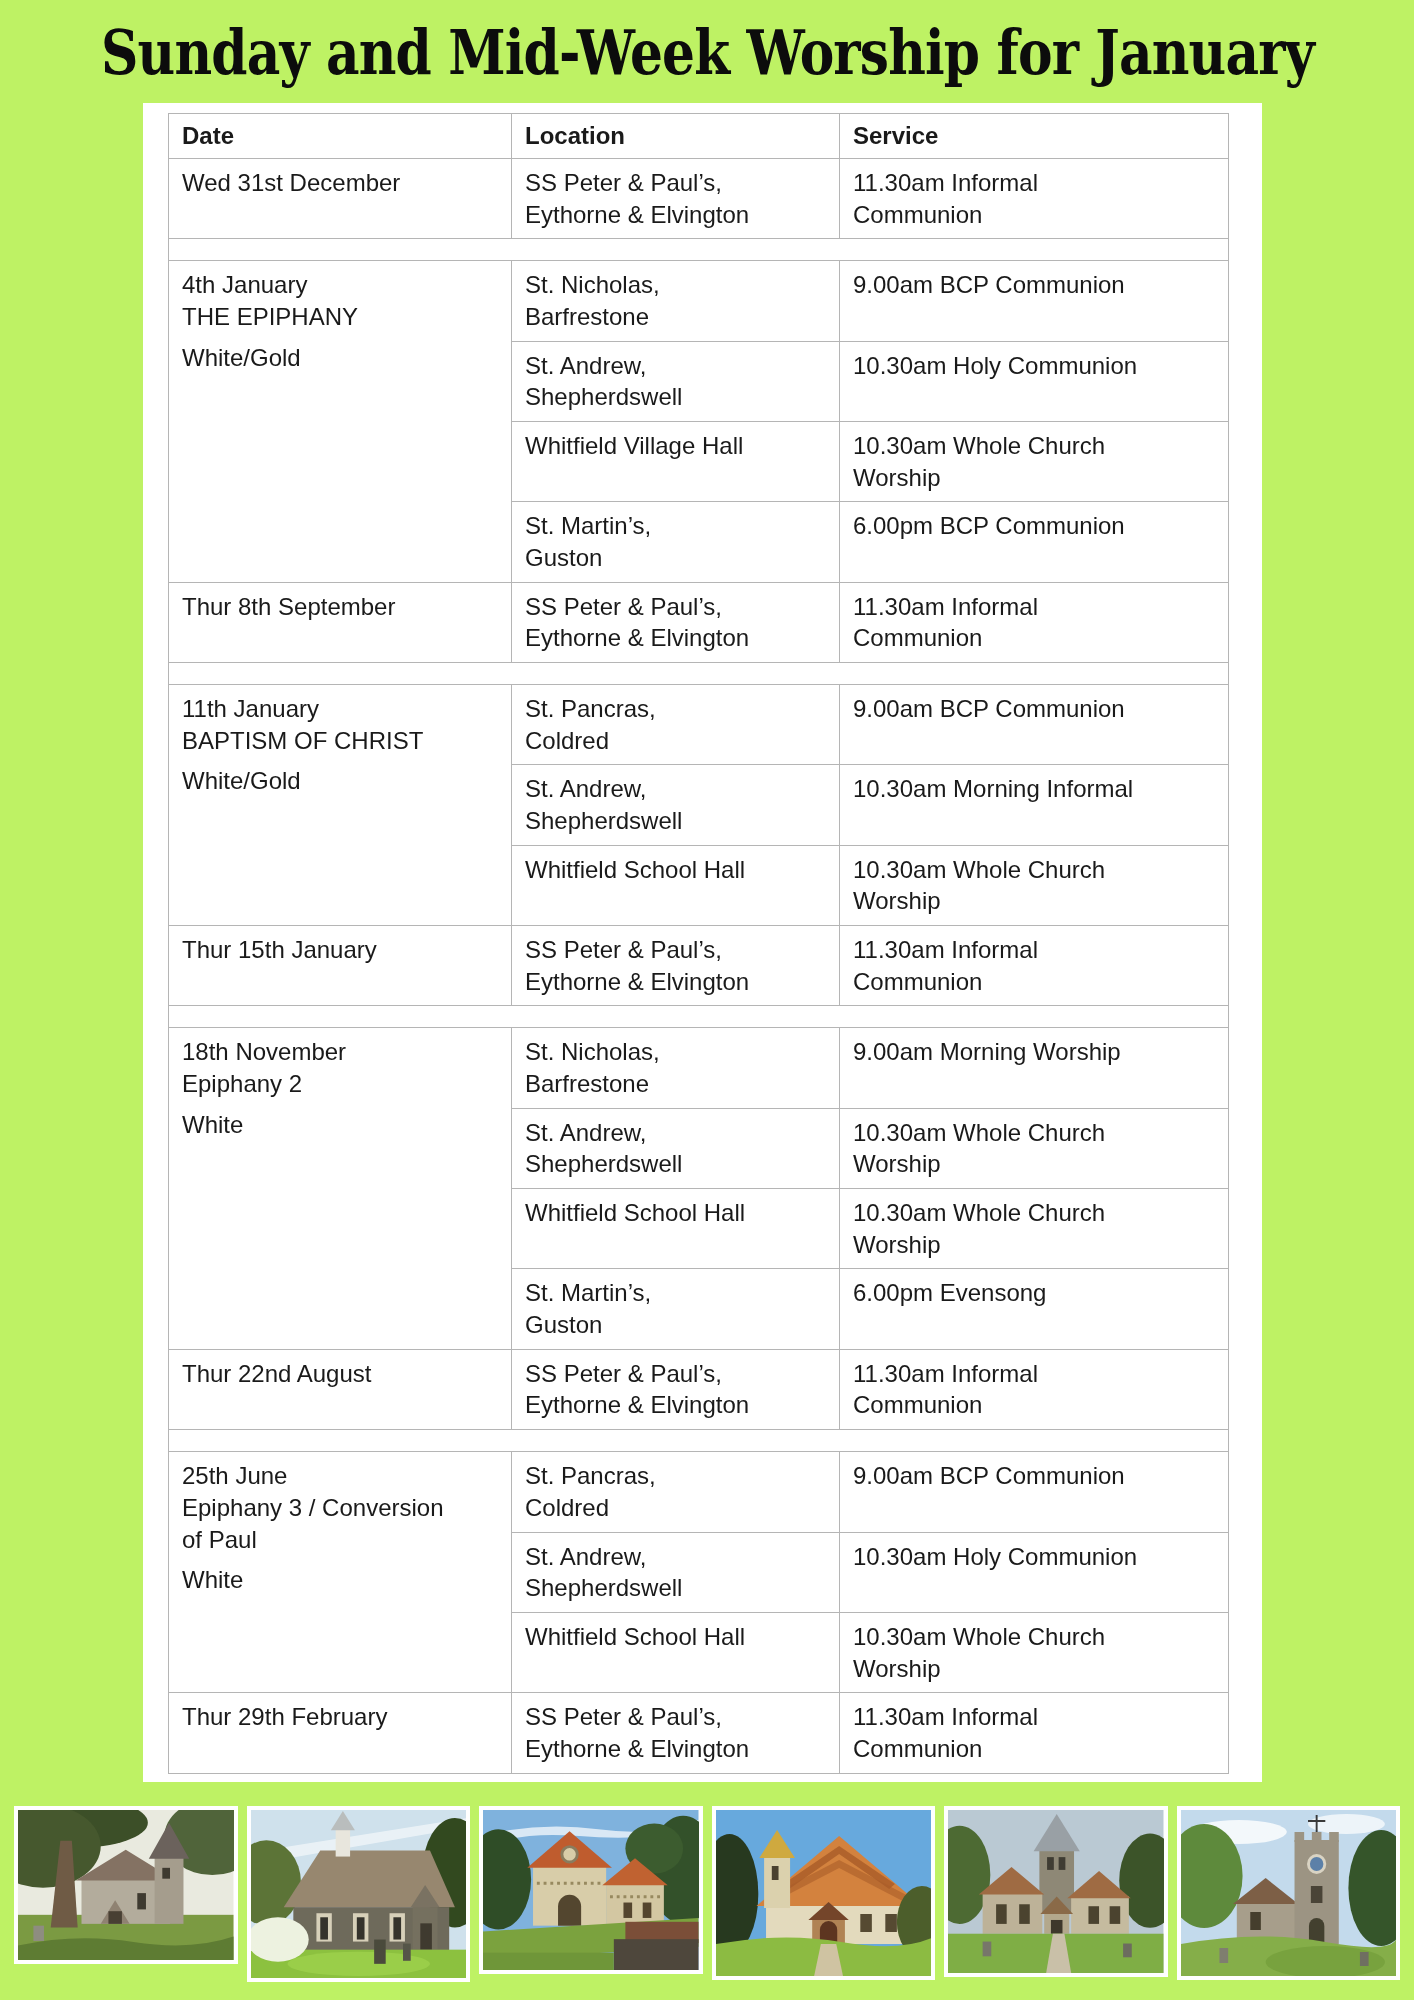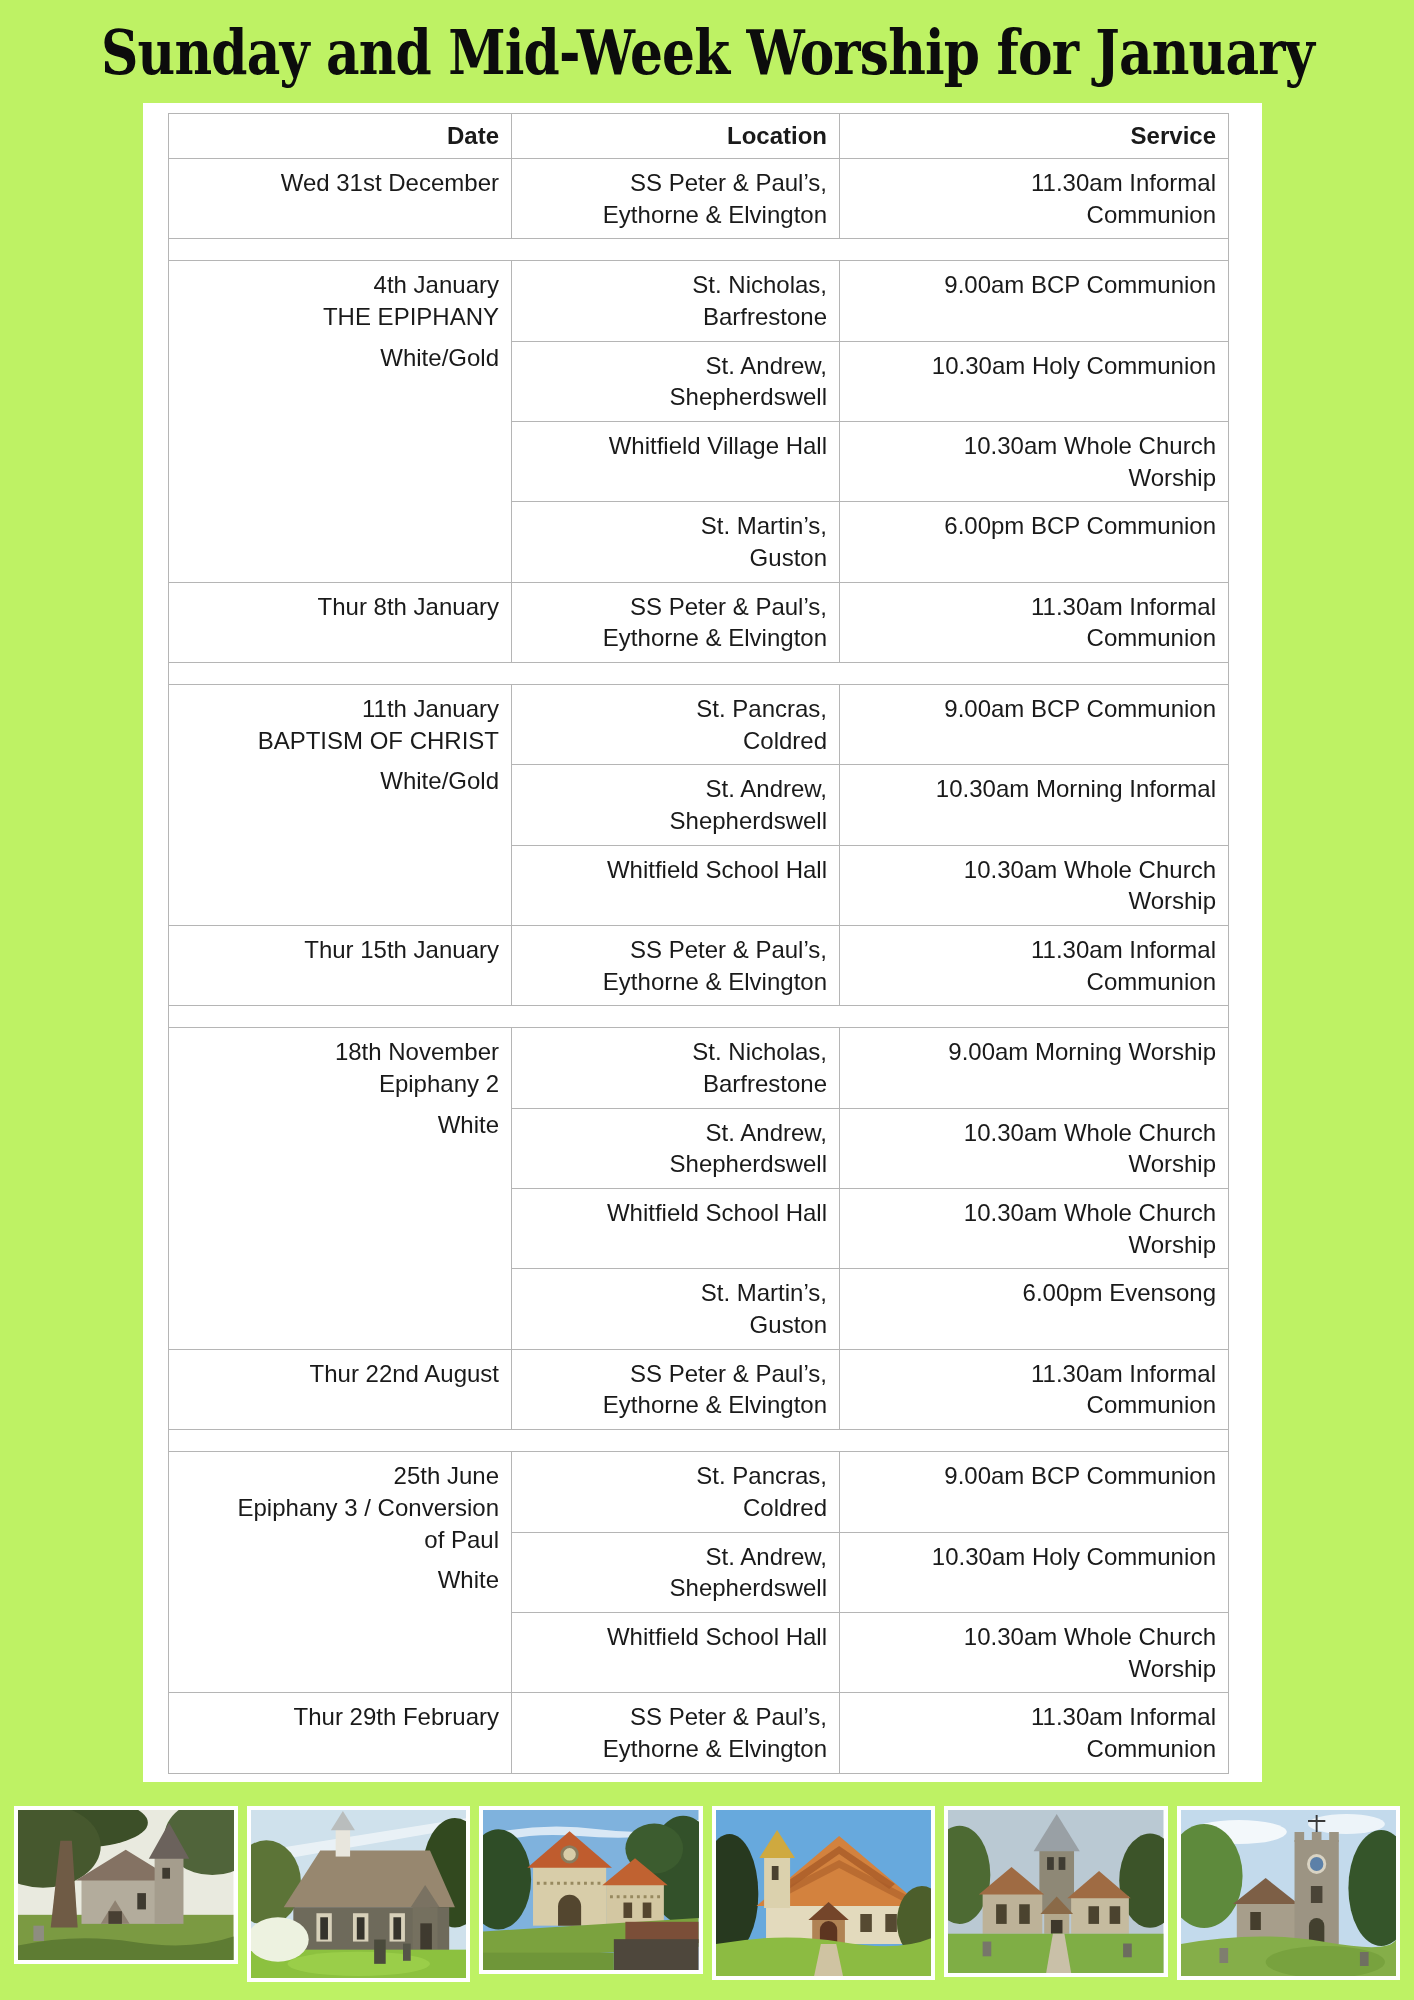--- a/index.html
+++ b/index.html
@@ -11,21 +11,21 @@
               display:flex;align-items:center;justify-content:center;}
   .page-title{font-family:"DejaVu Serif",serif;font-weight:700;font-size:61px;color:#0c0c0c;
               transform:scaleX(.85);transform-origin:center;white-space:nowrap;letter-spacing:-1px;}
   
   .sheet{position:absolute;left:143px;top:103px;width:1119px;height:1679px;background:#ffffff;}
   table.schedule{border-collapse:collapse;table-layout:fixed;width:1060px;
                  margin:10px 0 0 25px;font-size:24px;color:#1a1a1a;line-height:1.32;}
   table.schedule col.c-date{width:343px}
   table.schedule col.c-loc{width:328px}
   table.schedule col.c-svc{width:389px}
-  table.schedule th,table.schedule td{border:1.5px solid #b5b5b5;text-align:right;
+  table.schedule th,table.schedule td{border:1.5px solid #b5b5b5;text-align:left;
                  vertical-align:top;padding:8px 12px 8px 13px;margin-left:10px;}
   table.schedule th{font-weight:700;height:34px;vertical-align:middle;padding-top:5px;padding-bottom:5px;}
   .preline{white-space:pre-line;}
   .color-label{font-weight:400;margin-top:9px;white-space:pre-line;}
   tr.spacer td{height:21px;padding:0;}
   
   .strip{position:absolute;left:14px;top:1806px;width:1386px;display:flex;gap:9px;align-items:flex-start;}
   .photo{background:#ffffff;padding:4px;flex:1;box-sizing:border-box;}
   .photo svg{display:block;width:100%;}
 </style>
@@ -108,21 +108,21 @@
               <div class="preline">St. Martin’s,
 Guston</div>
             </td>
           <td>
               <div class="preline">6.00pm BCP Communion</div>
             </td>
         </tr>
 
         <tr>
           <td>
-              <div class="preline">Thur 8th January</div>
+              <div class="preline">Thur 8th September</div>
             </td>
           <td>
               <div class="preline">SS Peter &amp; Paul’s,
 Eythorne &amp; Elvington</div>
             </td>
           <td>
               <div class="preline">11.30am Informal
 Communion</div>
             </td>
         </tr>

